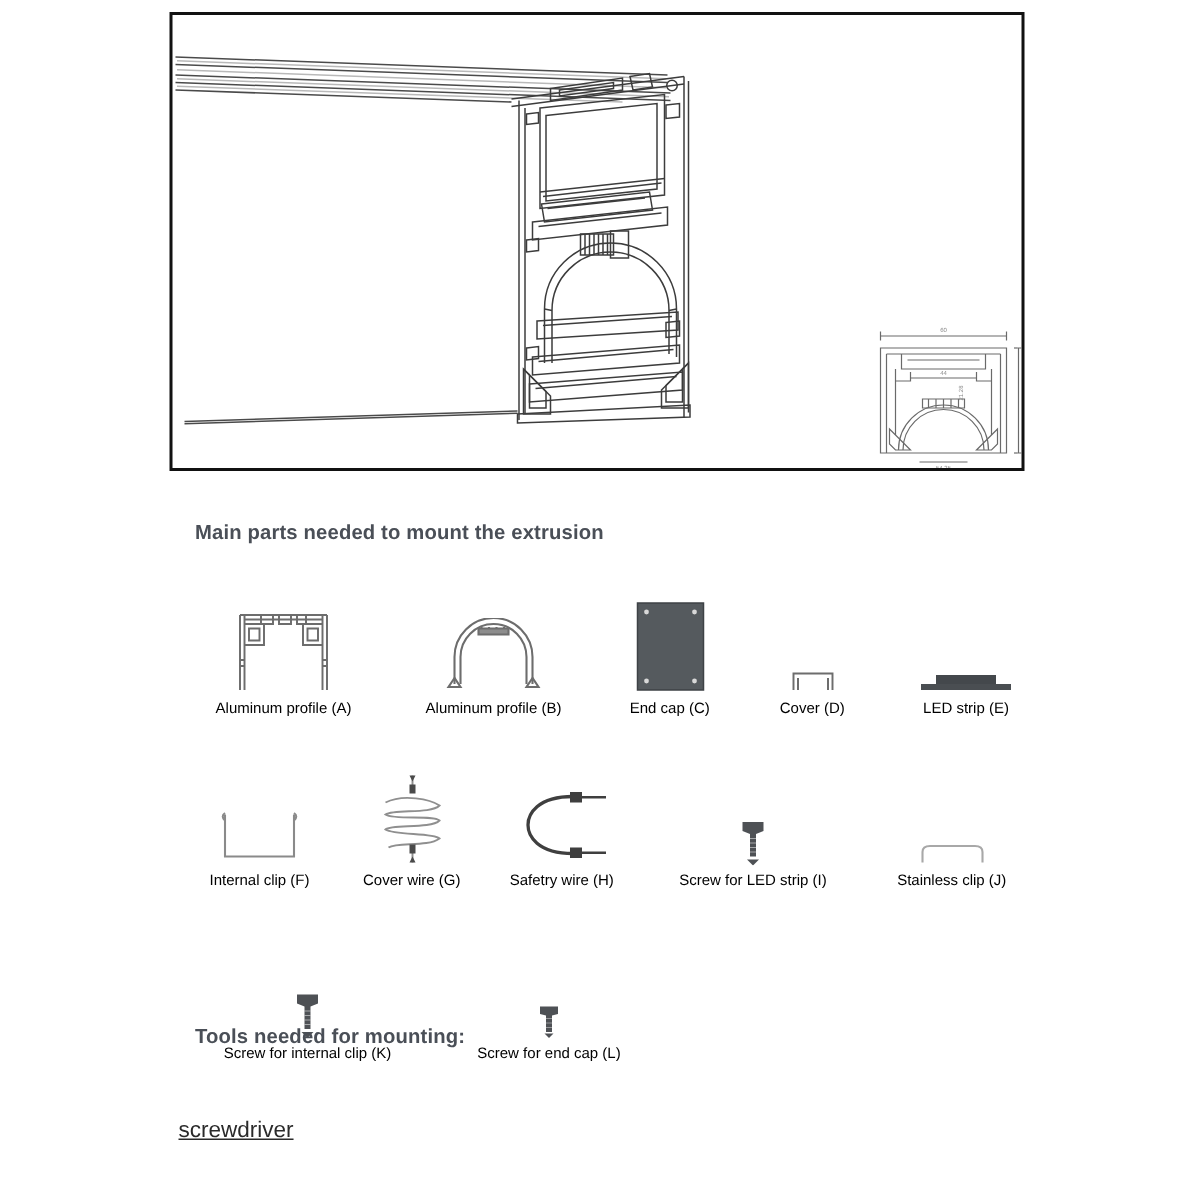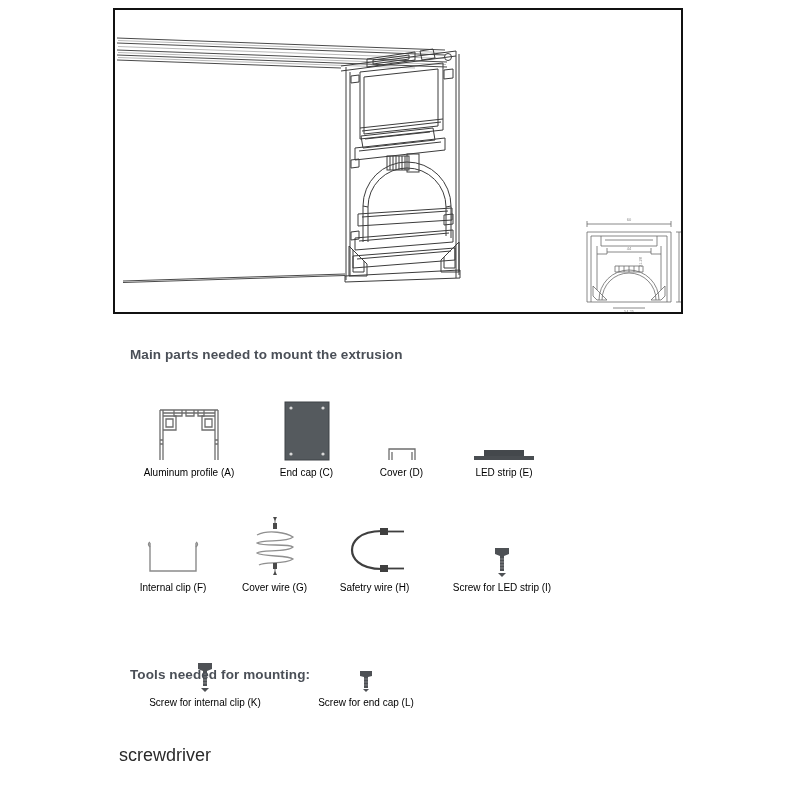--- a/index.html
+++ b/index.html
@@ -33,29 +33,30 @@
   .section-heading {
     position: absolute;
     font-size: 13.5px;
     font-weight: bold;
     color: #4a4f57;
     letter-spacing: .1px;
     white-space: nowrap;
     padding-left: 11px;
   }
   #heading-main { left: 119px; top: 347px; }
-  #heading-tools { left: 119px; top: 667px; }
+  #heading-tools { left: 119px; top: 683px; }
 
   .tools-text {
     position: absolute;
     left: 119px;
     top: 745px;
-    font-size: 18px;
+    font-size: 15px;
     color: #2a2a2a;
     white-space: nowrap;
+    text-decoration: underline;
   }
 
   
   .parts-row {
     position: absolute;
     display: flex;
     align-items: flex-end;
   }
   #parts-row-1 { left: 119px; top: 400px; }
   #parts-row-2 { left: 119px; top: 515px; }
@@ -258,20 +259,35 @@
           <path d="M14 15 L21 15 L21 23 L14 23 Z"></path>
           <path d="M53 15 L60 15 L60 23 L53 23 Z"></path>
           <path d="M8 36 L11 36 M63 36 L66 36"></path>
           <path d="M8 40 L11 40 M63 40 L66 40"></path>
         </g>
       </svg>
     </div>
     <div class="part-label">Aluminum profile (A)</div>
   </div>
 
+  <div class="part-cell" style="width:140px">
+    <div class="part-art">
+      <svg width="72" height="50" viewBox="0 0 72 50">
+        <g fill="none" stroke="#6d6d6d" stroke-width="1.4">
+          <path d="M10 44 L10 26 A26 26 0 0 1 62 26 L62 44"></path>
+          <path d="M14 44 L14 26 A22 22 0 0 1 58 26 L58 44"></path>
+          <path d="M28 6 L28 11 M33 6 L33 11 M38 6 L38 11 M43 6 L43 11"></path>
+          <path d="M26 7 L46 7 L46 11 L26 11 Z" fill="#8d8d8d" stroke="#6d6d6d"></path>
+          <path d="M10 40 L6 46 L14 46 Z" fill="none"></path>
+          <path d="M62 40 L58 46 L66 46 Z" fill="none"></path>
+        </g>
+      </svg>
+    </div>
+    <div class="part-label">Aluminum profile (B)</div>
+  </div>
 
   <div class="part-cell" style="width:95px">
     <div class="part-art">
       <svg width="52" height="62" viewBox="0 0 52 62">
         <rect x="4" y="2" width="44" height="58" fill="#555a5e" stroke="#3e4246" stroke-width="1"></rect>
         <circle cx="10" cy="8" r="1.6" fill="#d8d8d8"></circle>
         <circle cx="42" cy="8" r="1.6" fill="#d8d8d8"></circle>
         <circle cx="10" cy="54" r="1.6" fill="#d8d8d8"></circle>
         <circle cx="42" cy="54" r="1.6" fill="#d8d8d8"></circle>
       </svg>
@@ -358,20 +374,28 @@
           <line x1="8" y1="12" x2="12" y2="12"></line>
           <line x1="8" y1="15" x2="12" y2="15"></line>
           <line x1="8" y1="18" x2="12" y2="18"></line>
           <line x1="8" y1="21" x2="12" y2="21"></line>
         </g>
       </svg>
     </div>
     <div class="part-label">Screw for LED  strip (I)</div>
   </div>
 
+  <div class="part-cell" style="width:115px">
+    <div class="part-art">
+      <svg width="46" height="16" viewBox="0 0 46 16">
+        <path d="M3 14 L3 7 Q3 3 8 3 L38 3 Q43 3 43 7 L43 14" fill="none" stroke="#a8a8a8" stroke-width="1.4"></path>
+      </svg>
+    </div>
+    <div class="part-label">Stainless clip (J)</div>
+  </div>
 </div>
 
 <div class="parts-row" id="parts-row-3">
 
   <div class="part-cell" style="width:172px">
     <div class="part-art">
       <svg width="20" height="30" viewBox="0 0 20 30">
         <path d="M3 1 L17 1 L17 7 L12 9 L12 24 L8 24 L8 9 L3 7 Z" fill="#4e5155"></path>
         <path d="M6 26 L14 26 L10 30 Z" fill="#4e5155"></path>
         <g stroke="#ffffff" stroke-width="0.6" opacity="0.55">

